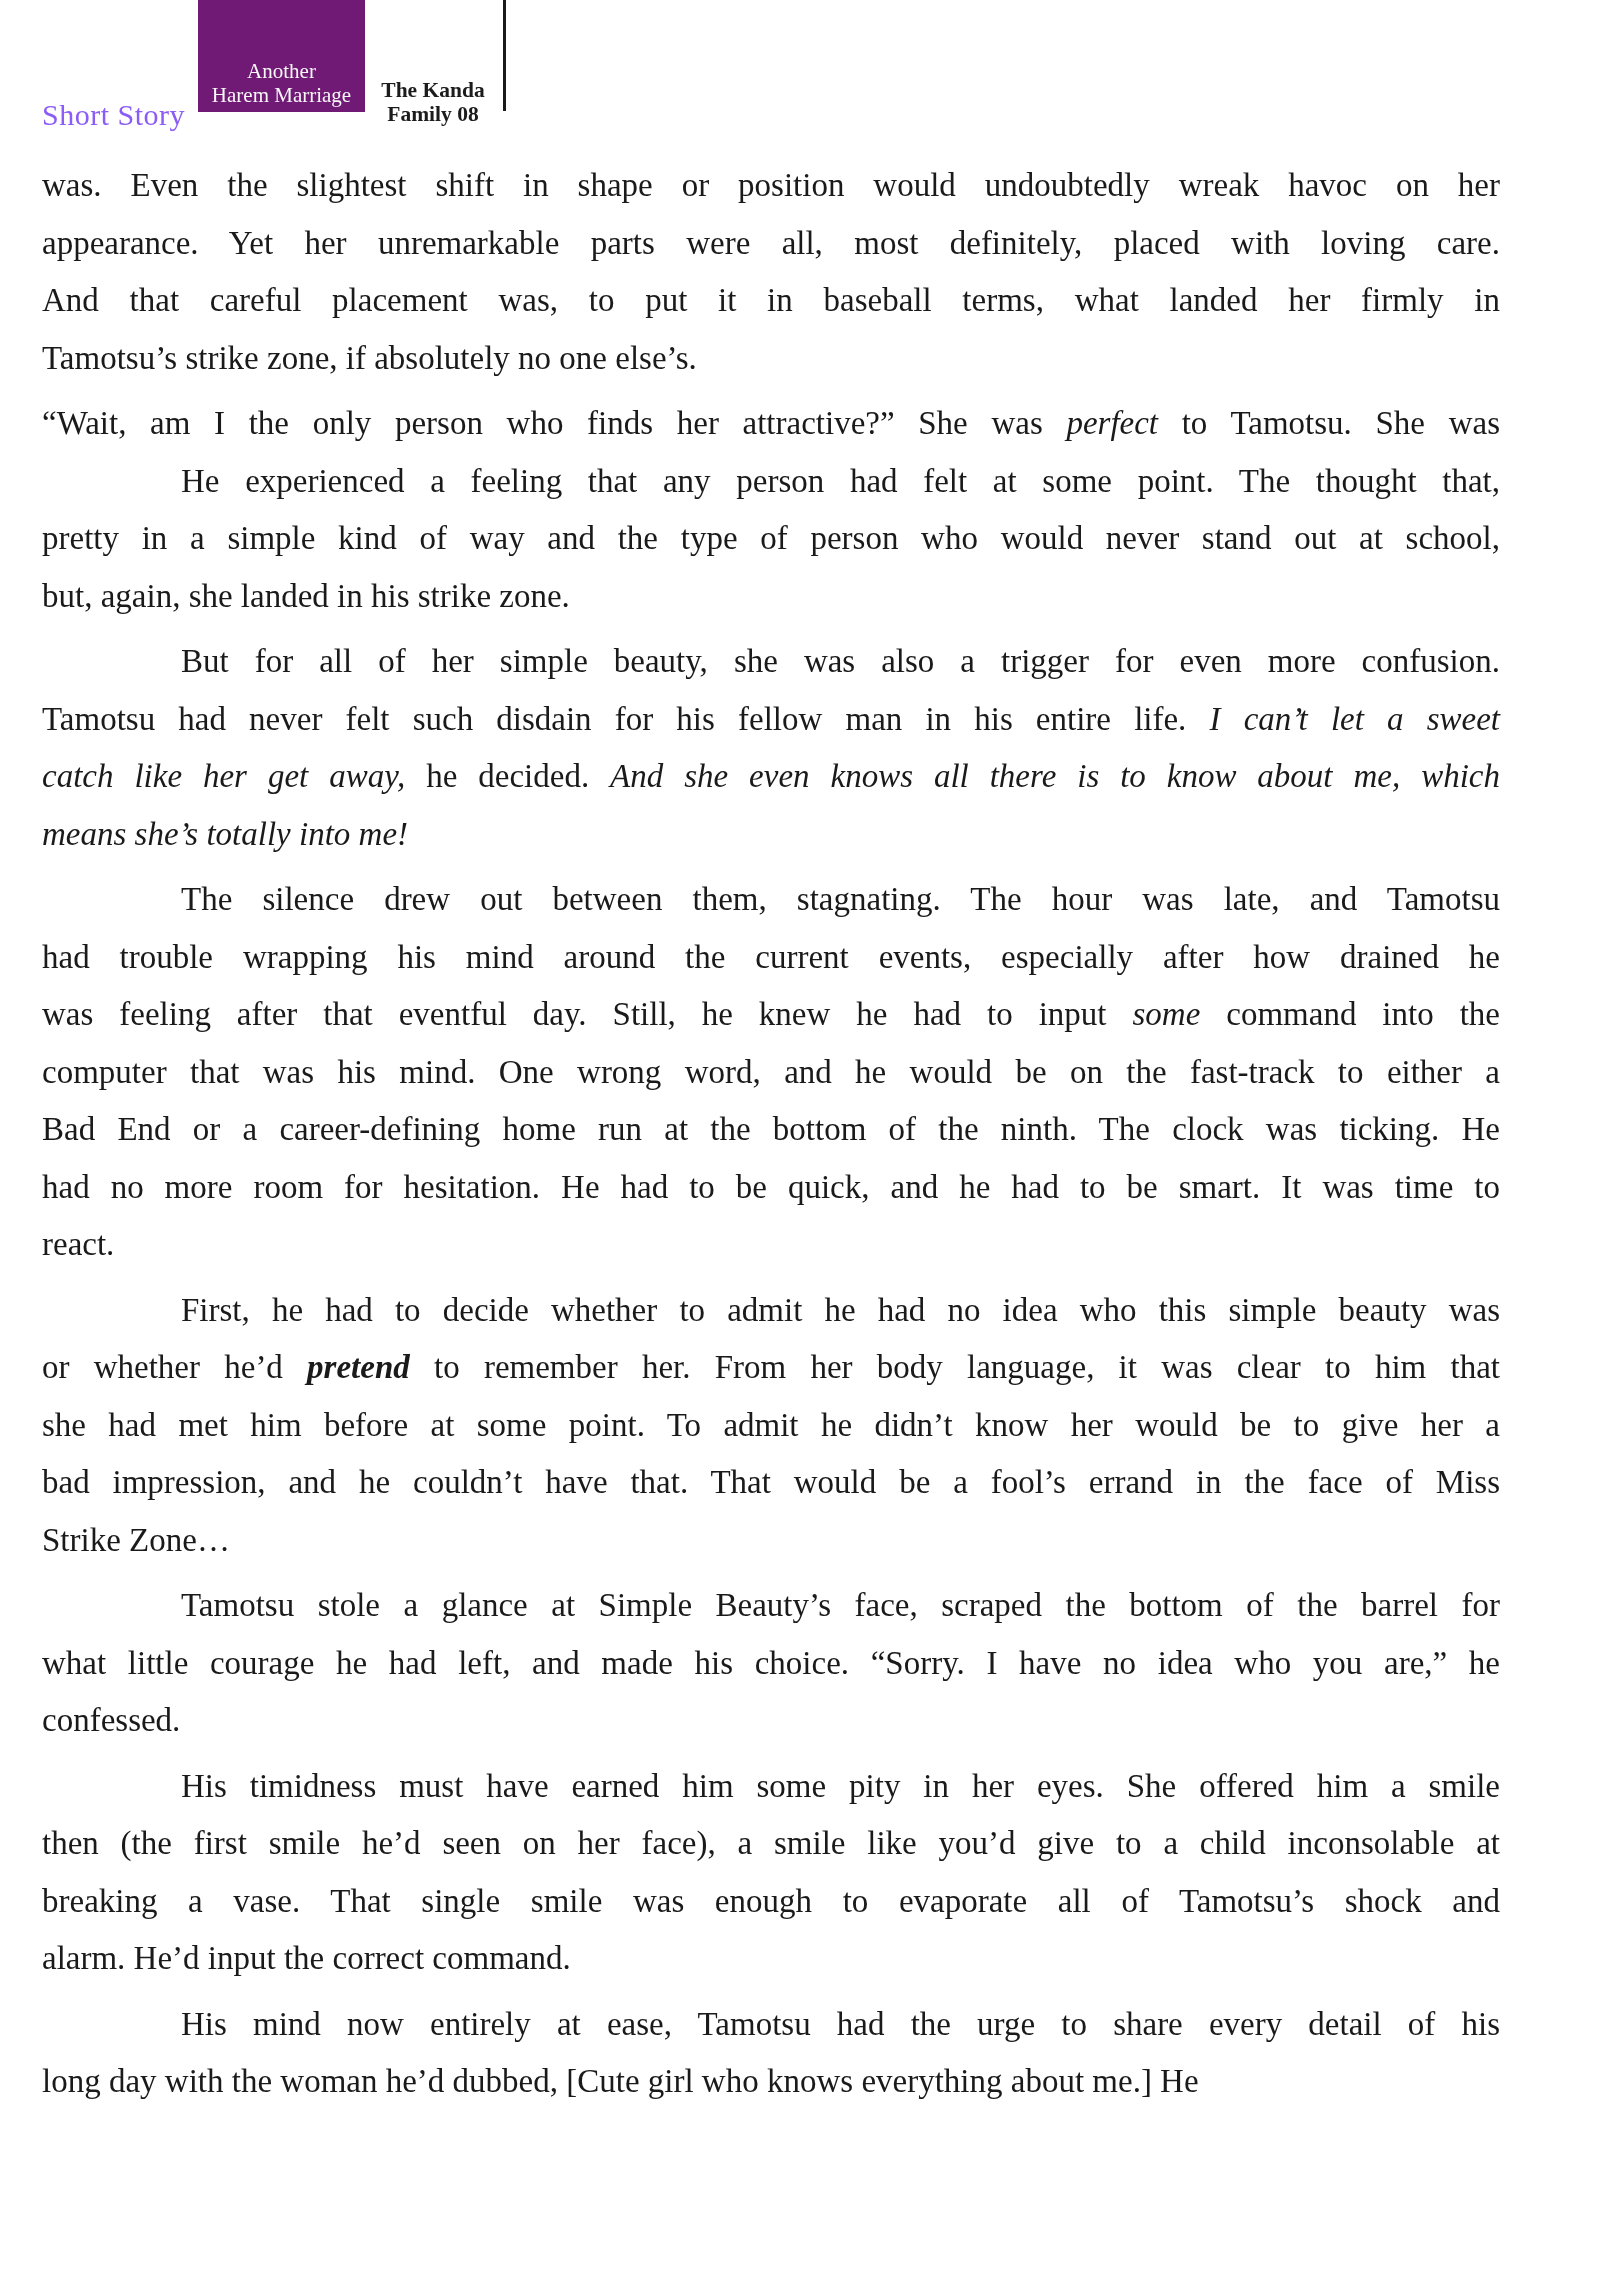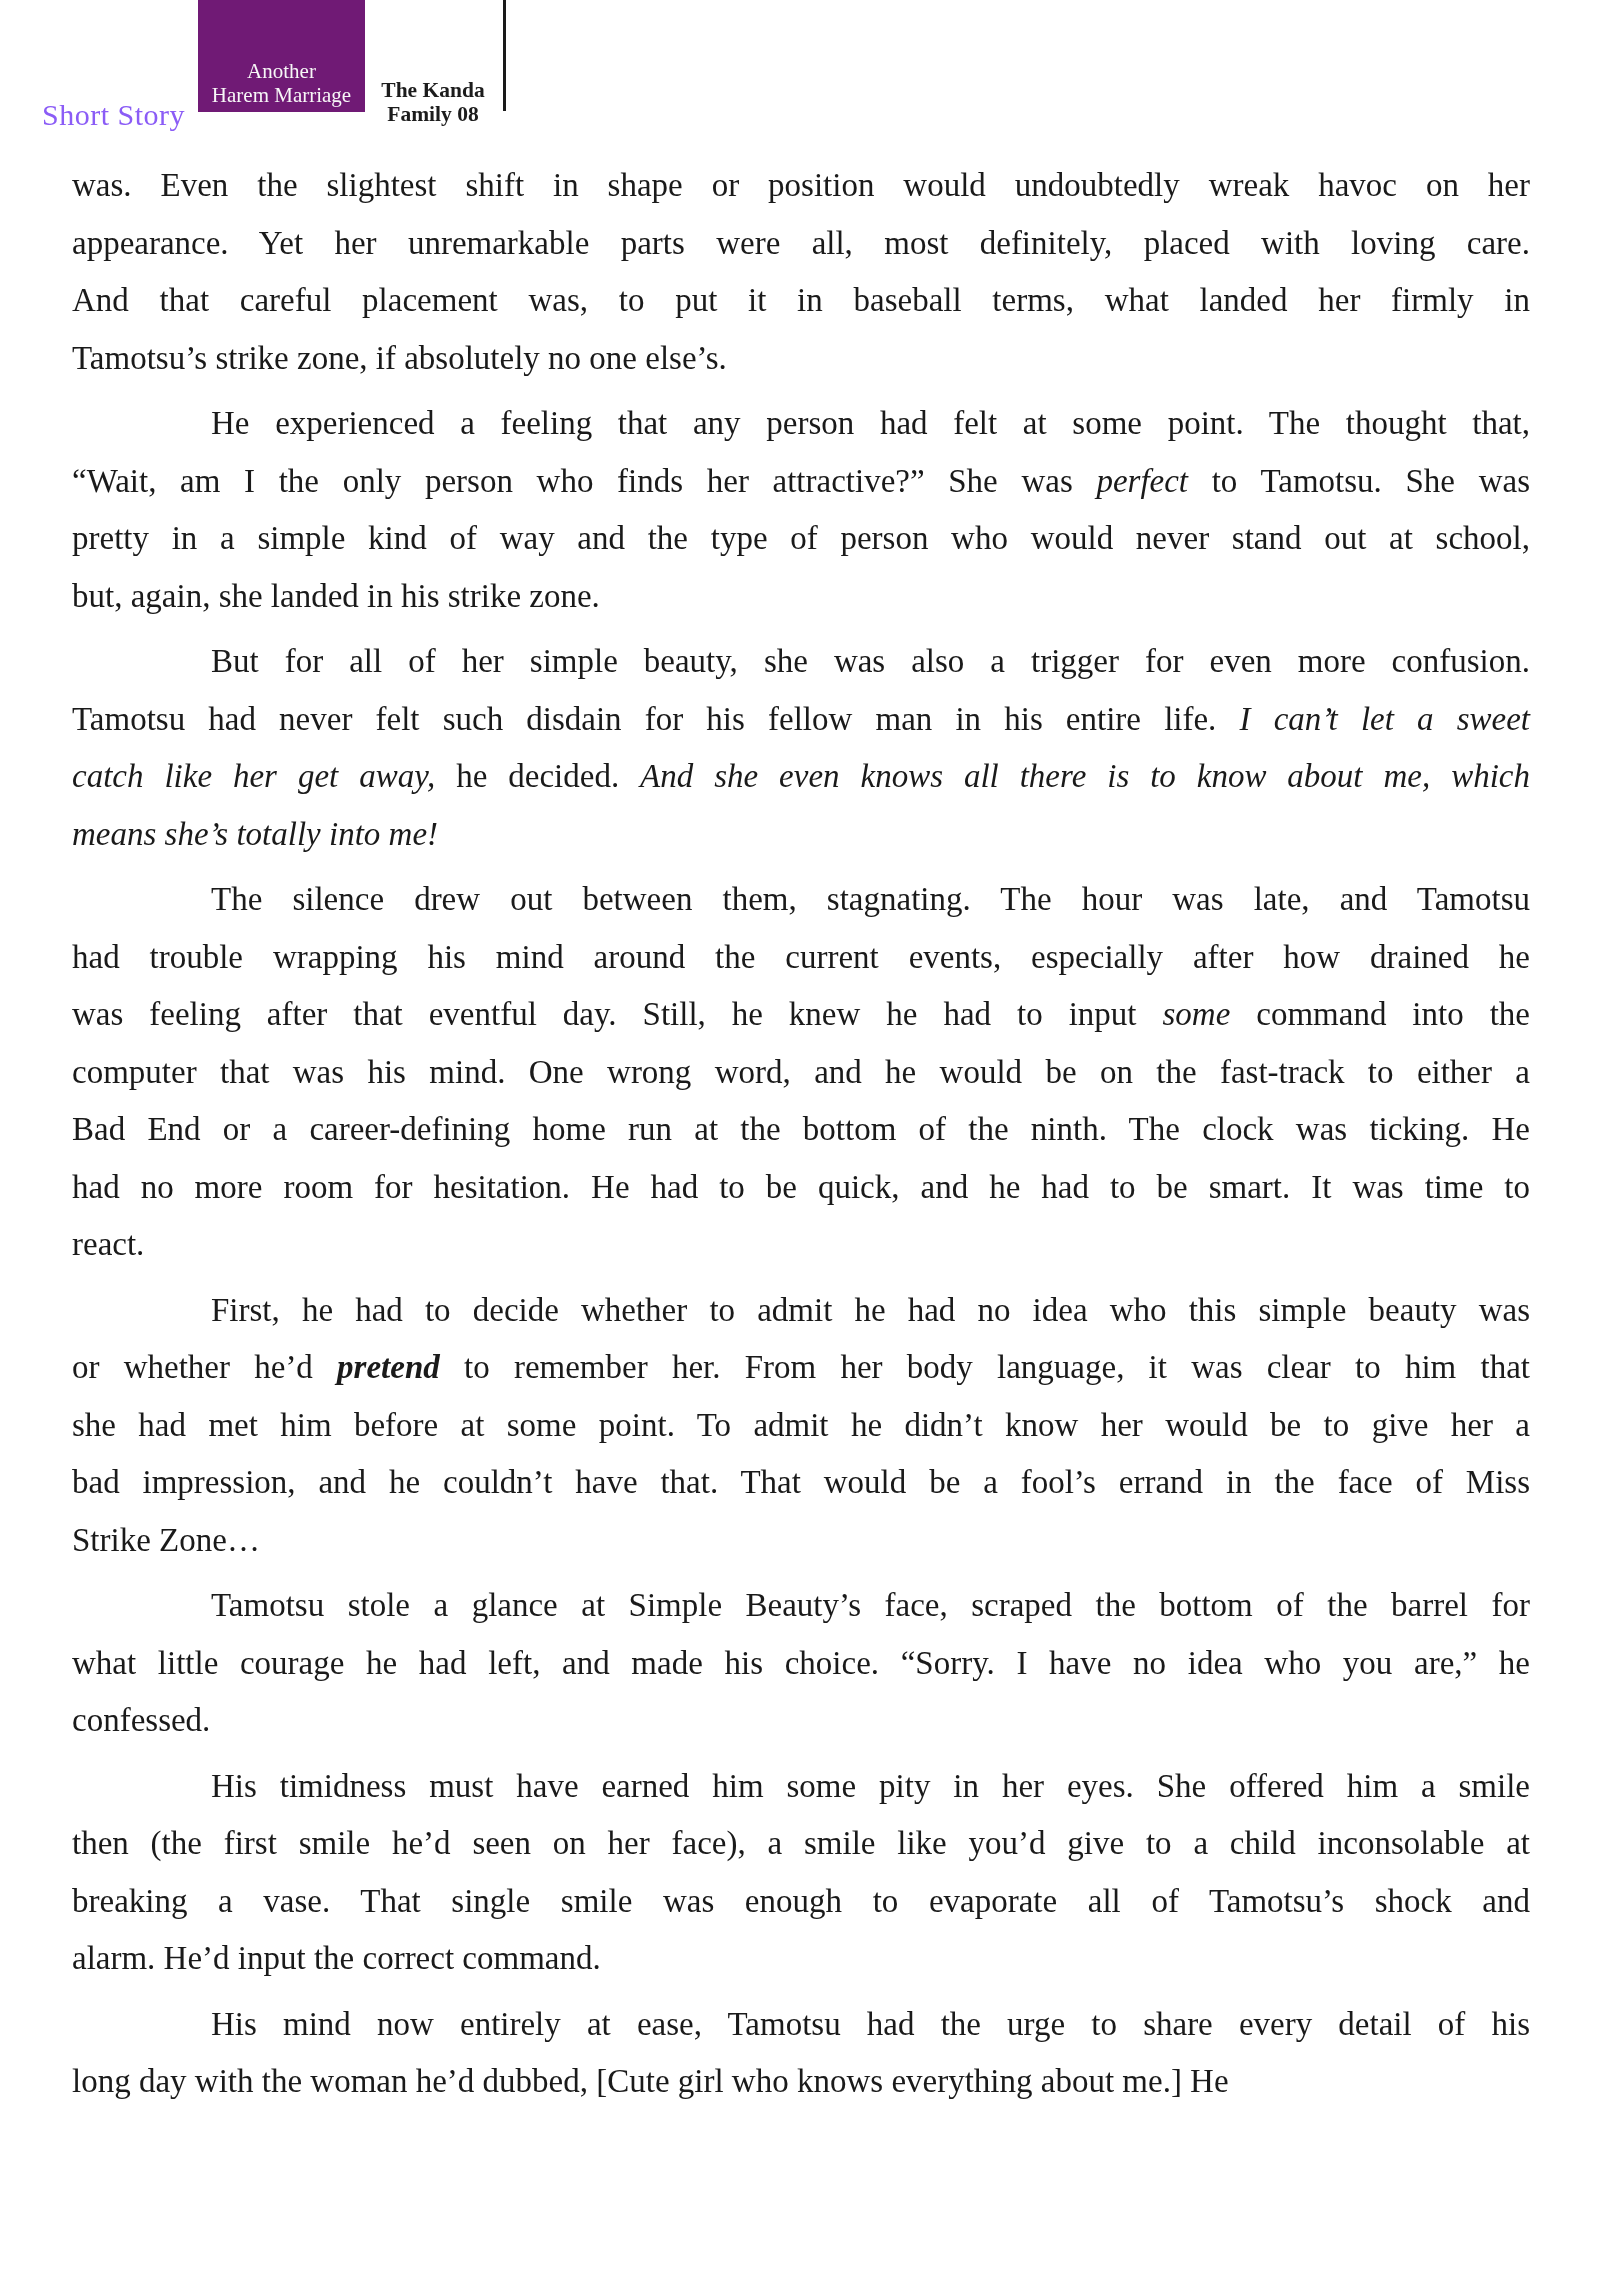--- a/index.html
+++ b/index.html
@@ -73,21 +73,20 @@
   }
 
   
   .body-text {
     position: absolute;
     left: 42px;
     top: 157px;
     width: 1458px;
     font-size: 33px;
     color: #1a1a1a;
-    margin-left: 30px;
   }
   .para {
     margin: 0 0 8px 0;
   }
   .para:last-child {
     margin-bottom: 0;
   }
   .line {
     line-height: 57.5px;
     text-align: justify;
@@ -122,22 +121,22 @@
 <div class="hdr-rule"></div>
 
 <div class="body-text">
     <div class="para">
       <div class="line"><span class="seg-n">was. Even the slightest shift in shape or position would undoubtedly wreak havoc on her</span></div>
       <div class="line"><span class="seg-n">appearance. Yet her unremarkable parts were all, most definitely, placed with loving care.</span></div>
       <div class="line"><span class="seg-n">And that careful placement was, to put it in baseball terms, what landed her firmly in</span></div>
       <div class="line last"><span class="seg-n">Tamotsu’s strike zone, if absolutely no one else’s.</span></div>
     </div>
     <div class="para">
+      <div class="line"><span class="seg-n">“Wait, am I the only person who finds her attractive?” She was </span><span class="seg-i">perfect</span><span class="seg-n"> to Tamotsu. She was</span></div>
       <div class="line indent"><span class="seg-n">He experienced a feeling that any person had felt at some point. The thought that,</span></div>
-      <div class="line"><span class="seg-n">“Wait, am I the only person who finds her attractive?” She was </span><span class="seg-i">perfect</span><span class="seg-n"> to Tamotsu. She was</span></div>
       <div class="line"><span class="seg-n">pretty in a simple kind of way and the type of person who would never stand out at school,</span></div>
       <div class="line last"><span class="seg-n">but, again, she landed in his strike zone.</span></div>
     </div>
     <div class="para">
       <div class="line indent"><span class="seg-n">But for all of her simple beauty, she was also a trigger for even more confusion.</span></div>
       <div class="line"><span class="seg-n">Tamotsu had never felt such disdain for his fellow man in his entire life. </span><span class="seg-i">I can’t let a sweet</span></div>
       <div class="line"><span class="seg-i">catch like her get away,</span><span class="seg-n"> he decided. </span><span class="seg-i">And she even knows all there is to know about me, which</span></div>
       <div class="line last"><span class="seg-i">means she’s totally into me!</span></div>
     </div>
     <div class="para">

